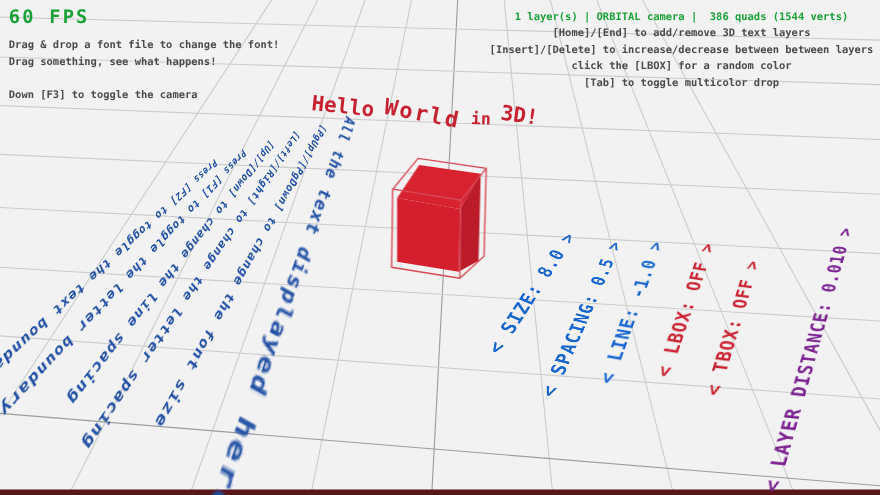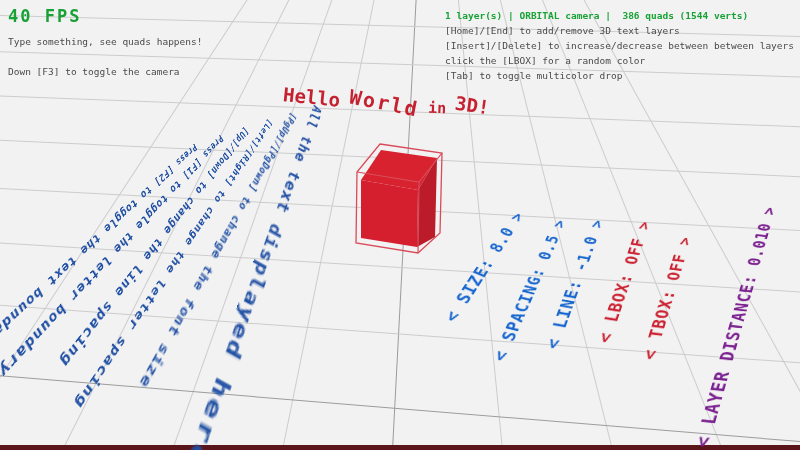--- a/index.html
+++ b/index.html
@@ -41,23 +41,23 @@
   #hello span{display:inline-block;}
   #hello span:nth-child(1){font-size:19px;transform:rotate(6deg);}
   #hello span:nth-child(2){font-size:20px;letter-spacing:2px;transform:translateY(5px) rotate(11deg);}
   #hello span:nth-child(3){font-size:15px;transform:translateY(13px) rotate(2deg);}
   #hello span:nth-child(4){font-size:19px;transform:translateY(8px) rotate(8deg);}
   
   #cube{position:absolute;left:344px;top:140px;cursor:pointer;}
   
   .hud{position:absolute;}
   #hud-left{left:8px;top:6px;}
-  #hud-right{right:6px;top:8px;text-align:left;}
+  #hud-right{right:6px;top:8px;text-align:center;}
   .fps{color:#18a236;font-size:17px;font-weight:700;letter-spacing:2px;margin-bottom:8px;}
-  .hline{font-size:9.5px;line-height:15px;min-height:15px;color:#4a4a4a;font-weight:400;white-space:pre;}
+  .hline{font-size:9.5px;line-height:15px;min-height:15px;color:#4a4a4a;font-weight:700;white-space:pre;}
   .status{color:#18a236;font-size:9.5px;line-height:15px;font-weight:700;white-space:pre;}
 </style>
 </head>
 <body>
 
 <div class="stage">
 
   <div style="position:absolute;inset:0;overflow:hidden;">
 
     <div class="gv" id="v1"></div>
@@ -103,22 +103,23 @@
     <svg id="cube" width="106" height="116" viewBox="0 0 106 116">
       <polygon points="37,10 93,18 74,50 17,40" fill="#d8222f"></polygon>
       <polygon points="17,40 74,50 73,107 17,98" fill="#d51f2e"></polygon>
       <polygon points="93,18 91,97 73,107 74,50" fill="#bc1b29"></polygon>
       <polygon points="36,4 98,13 96,93 74,113 12,103 13,32" fill="none" stroke-width="1.3" stroke="#d94b59"></polygon>
       <path d="M13,32 L75,42 L98,13 M75,42 L74,113" fill="none" stroke-width="1.2" stroke="#d94b59"></path>
     </svg>
   </div>
 
   <div class="hud" id="hud-left">
-    <div class="fps">40 FPS</div>
-    <div class="hline">Type something, see quads happens!</div>
+    <div class="fps">60 FPS</div>
+    <div class="hline">Drag &amp; drop a font file to change the font!</div>
+    <div class="hline">Drag something, see what happens!</div>
     <div class="hline"></div>
     <div class="hline">Down [F3] to toggle the camera</div>
   </div>
 
   <div class="hud" id="hud-right">
     <div class="status">1 layer(s) | ORBITAL camera |  386 quads (1544 verts)</div>
     <div class="hline">[Home]/[End] to add/remove 3D text layers</div>
     <div class="hline">[Insert]/[Delete] to increase/decrease between between layers</div>
     <div class="hline">click the [LBOX] for a random color</div>
     <div class="hline">[Tab] to toggle multicolor drop</div>

